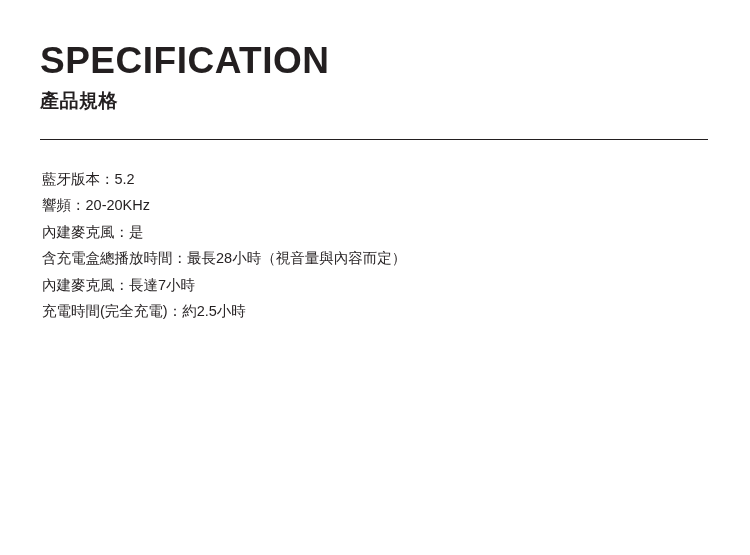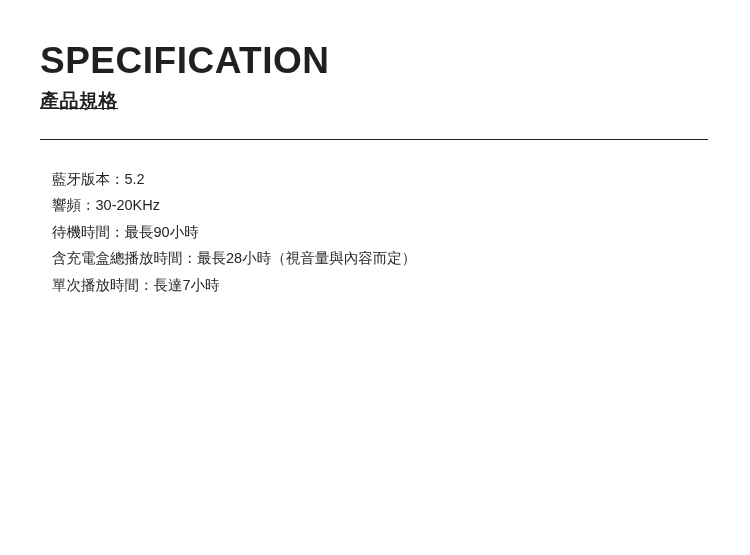--- a/index.html
+++ b/index.html
@@ -30,29 +30,28 @@
     margin: 0;
     padding-top: 4px;
   }
   .spec-subtitle {
     font-size: 19px;
     font-weight: bold;
     color: #231f20;
     margin: 12px 0 0 0;
     line-height: 1.1;
     letter-spacing: 0.5px;
-    text-decoration: underline;
   }
   .divider {
     margin-top: 27px;
     border-top: 1.5px solid #231f20;
     width: 668px;
   }
   .spec-list {
-    margin: 12px;
+    margin: 2px;
     padding: 0;
     list-style: none;
     margin-top: 26px;
   }
   .spec-list li {
     font-size: 14.5px;
     line-height: 26.5px;
     color: #231f20;
     white-space: nowrap;
   }
@@ -63,19 +62,20 @@
 <div class="page">
 
   <h1 class="spec-title">SPECIFICATION</h1>
 
   <h2 class="spec-subtitle">產品規格</h2>
 
   <div class="divider"></div>
 
   <ul class="spec-list">
     <li>藍牙版本：5.2</li>
-    <li>響頻：30-20KHz</li>
-    <li>待機時間：最長90小時</li>
+    <li>響頻：20-20KHz</li>
+    <li>內建麥克風：是</li>
     <li>含充電盒總播放時間：最長28小時（視音量與內容而定）</li>
-    <li>單次播放時間：長達7小時</li>
+    <li>內建麥克風：長達7小時</li>
+    <li>充電時間(完全充電)：約2.5小時</li>
   </ul>
 
 </div>
 
 </body></html>

